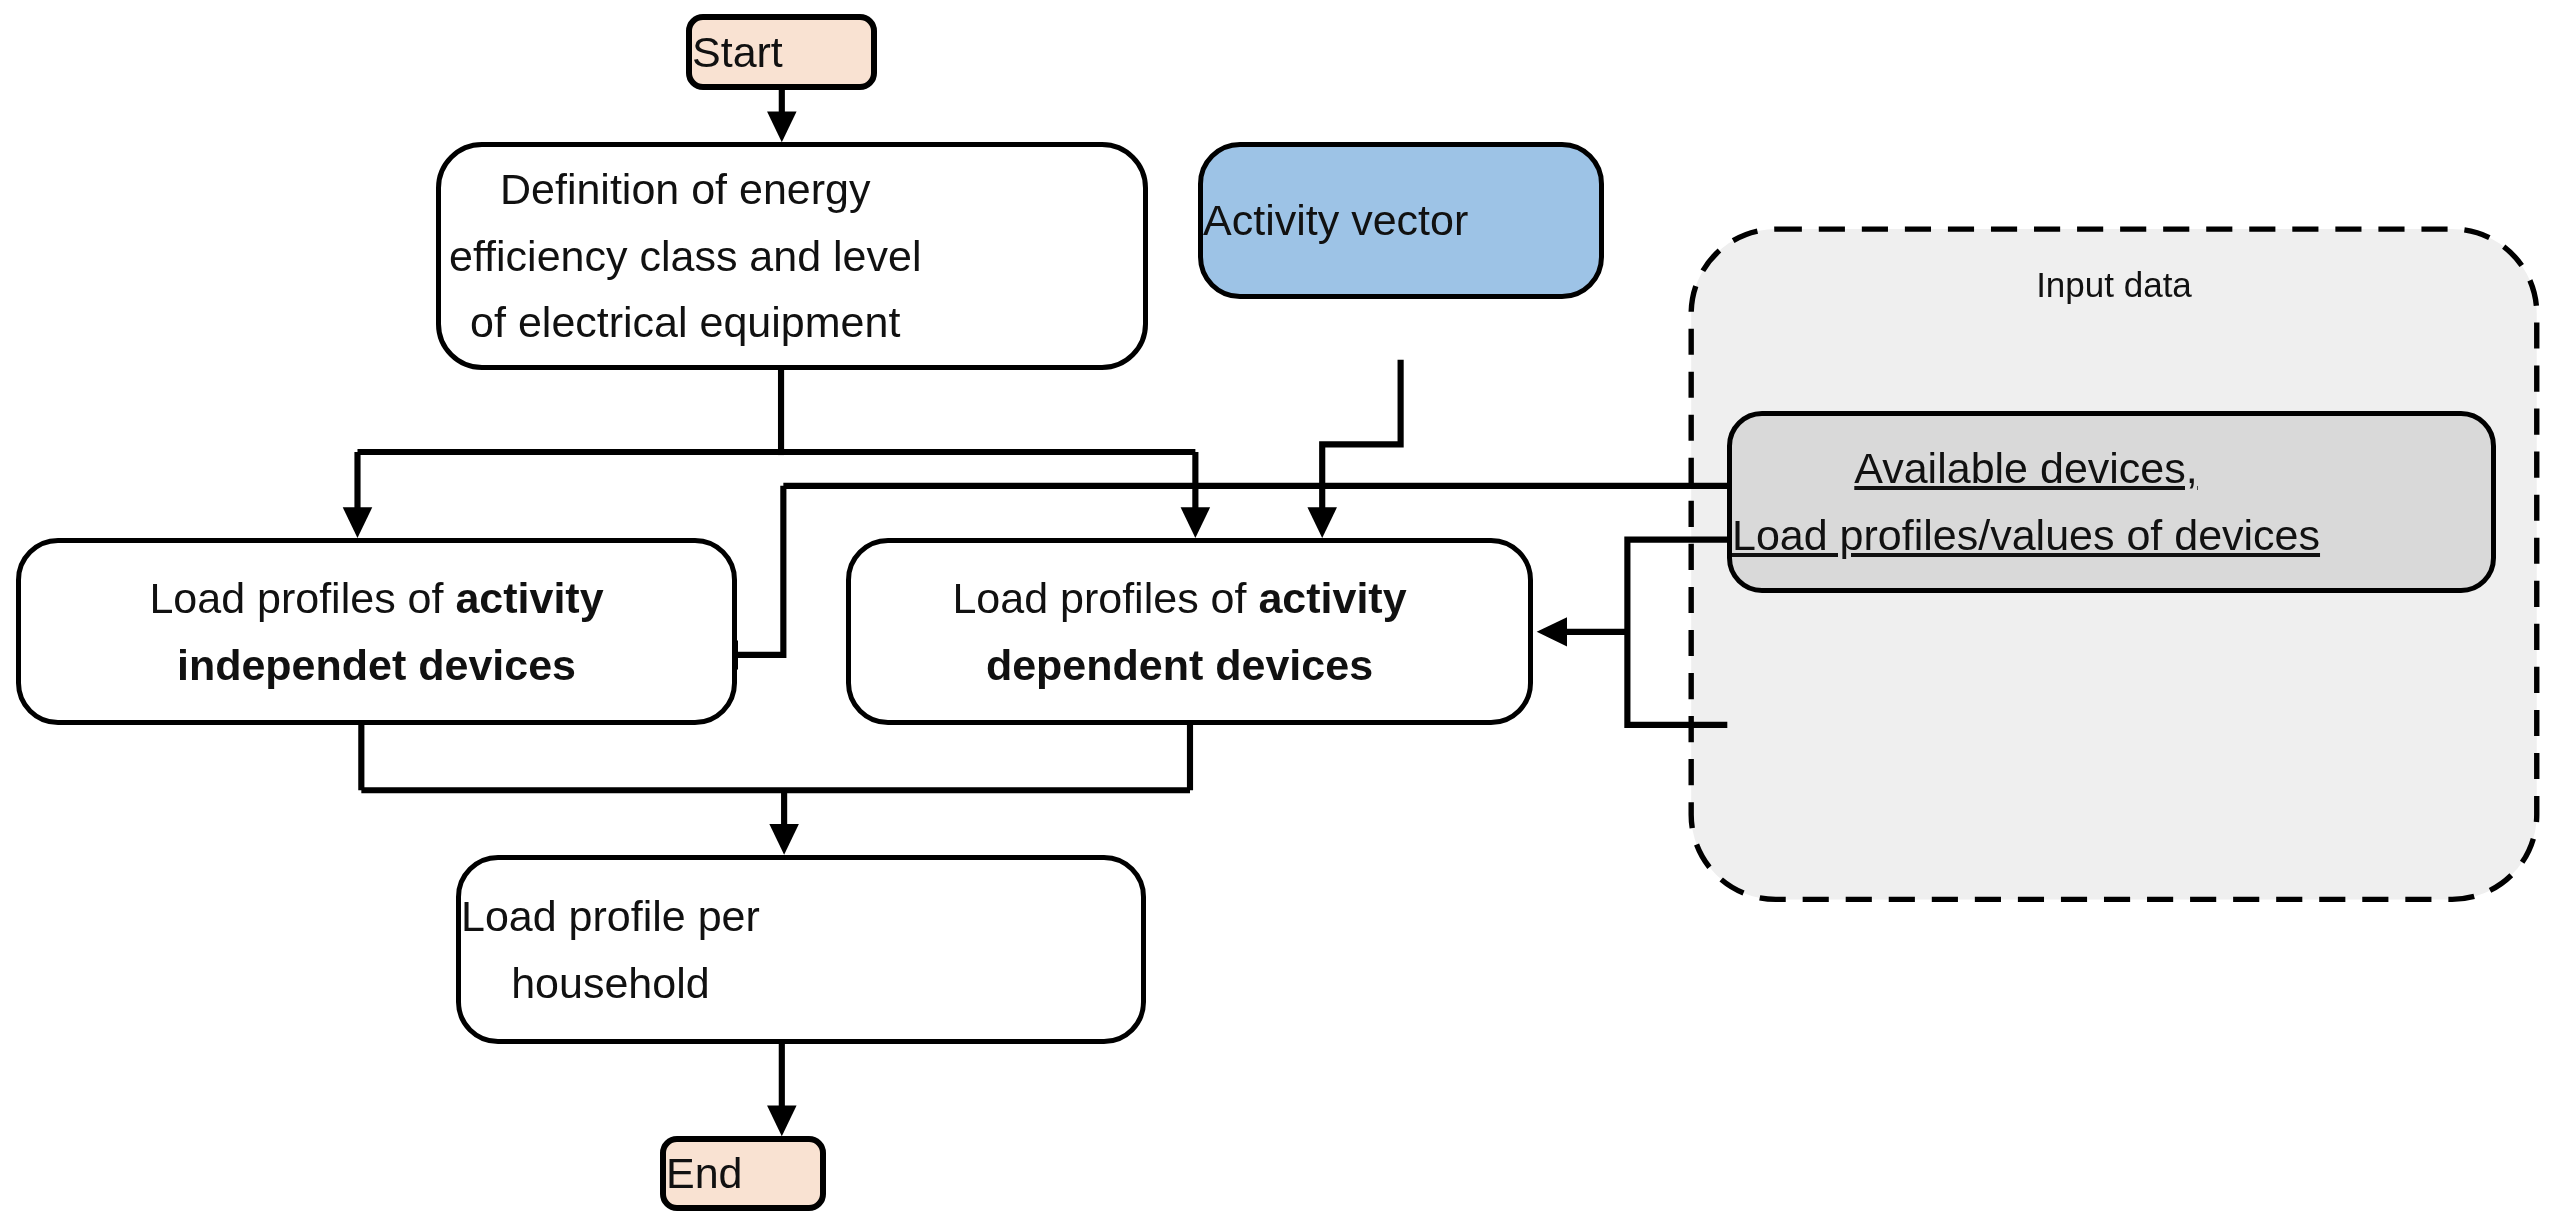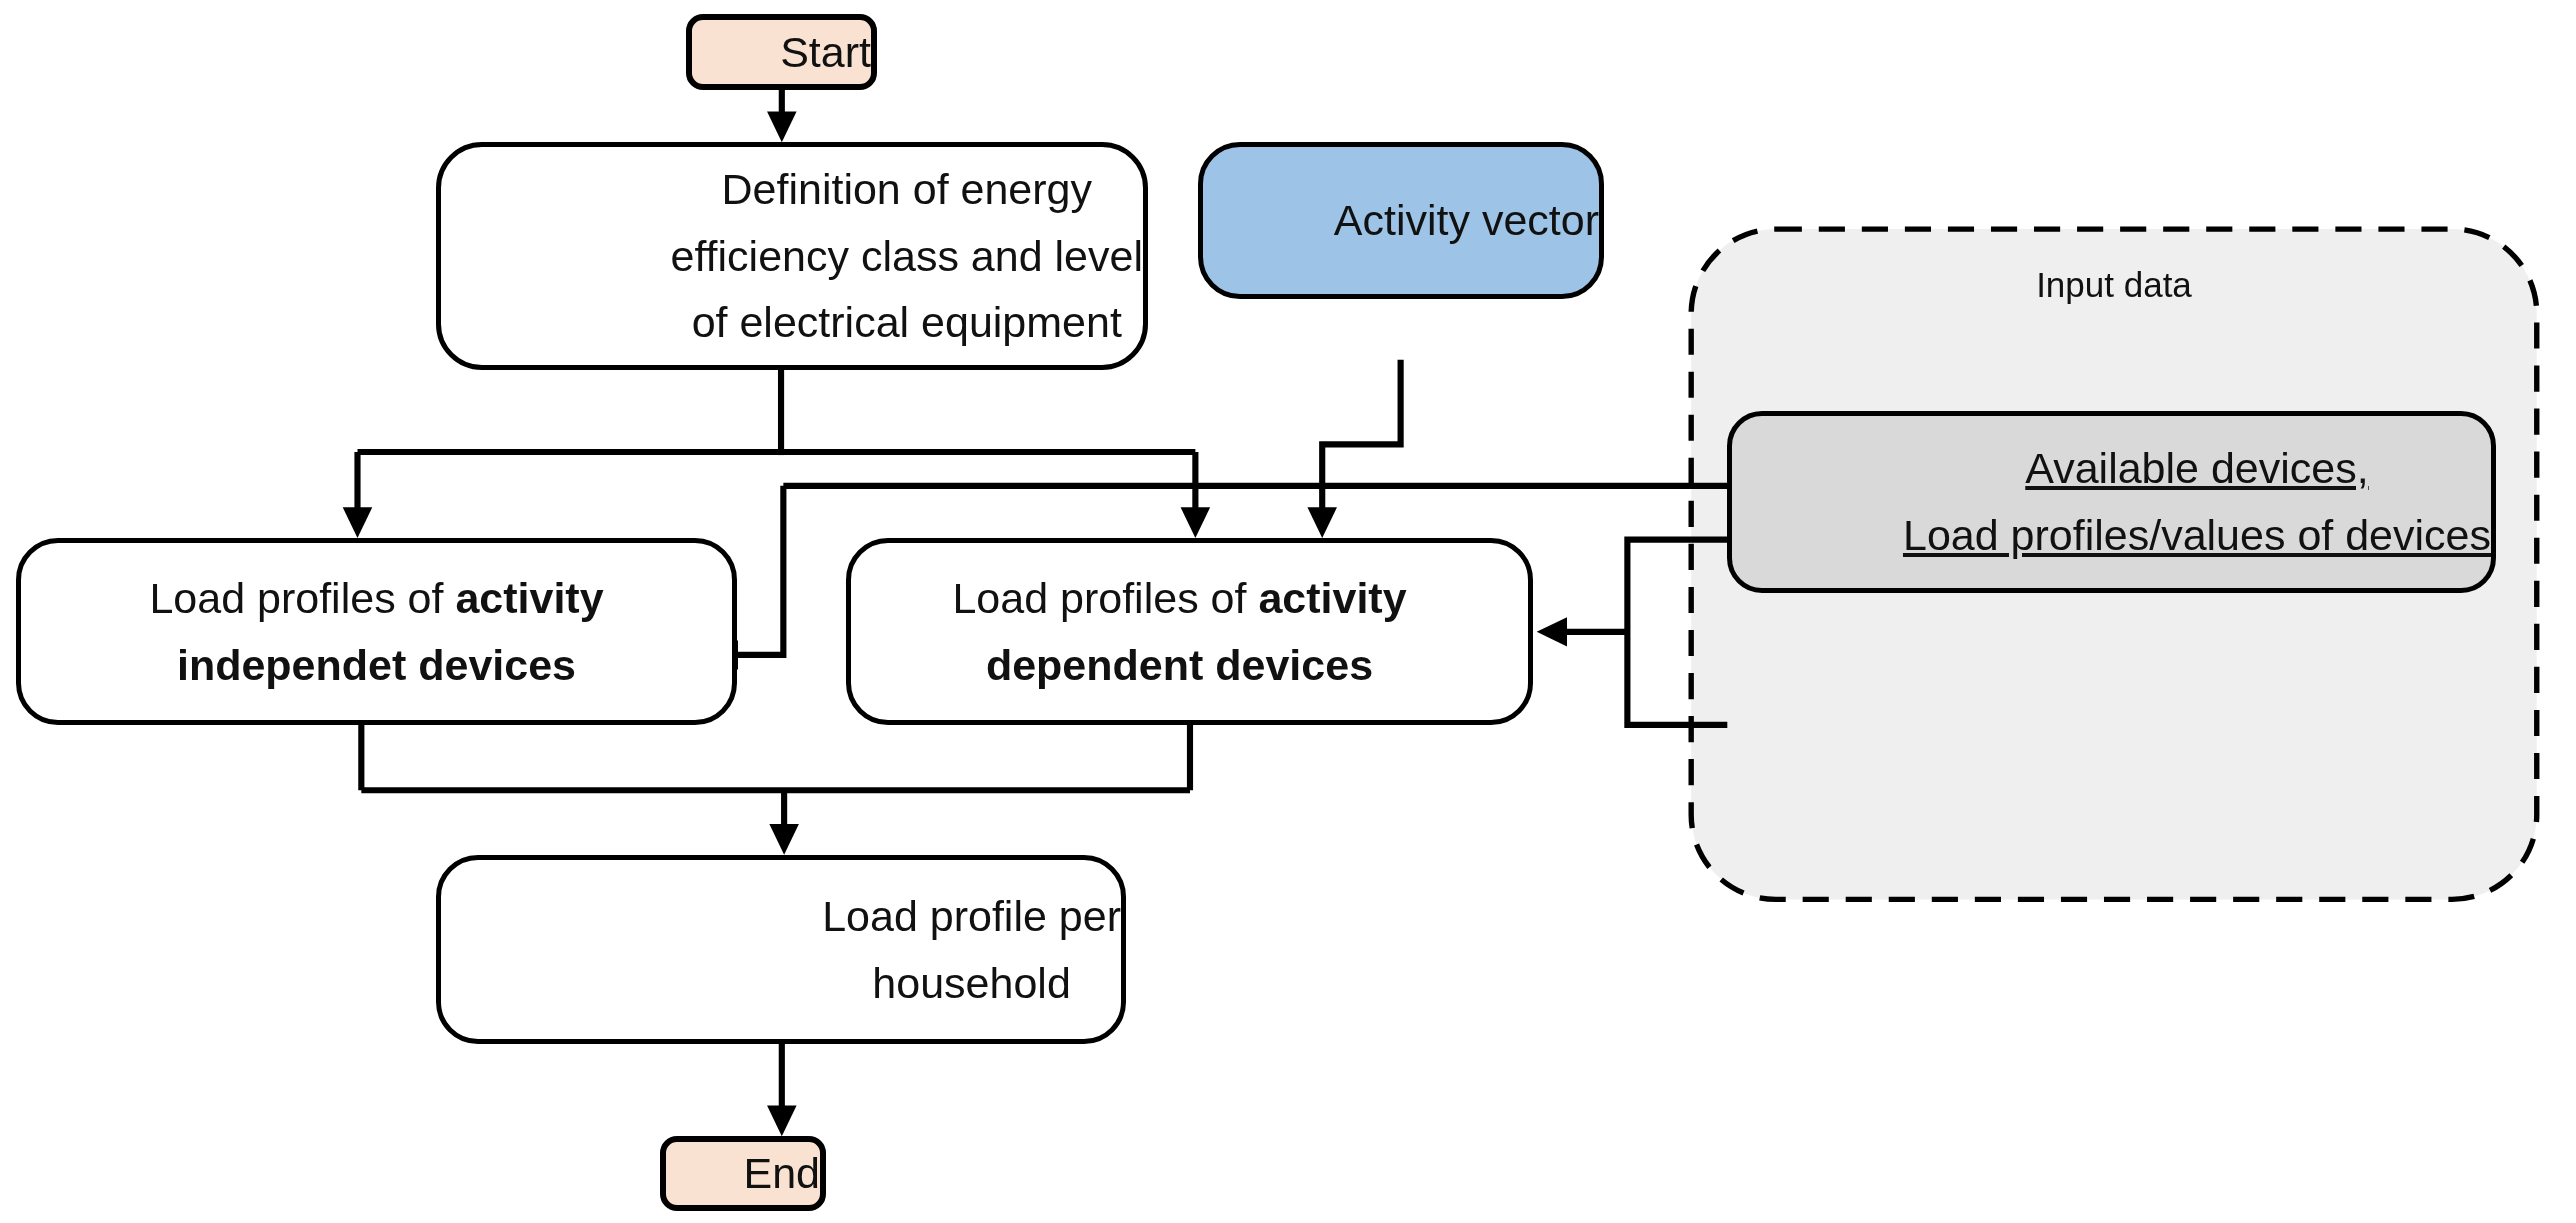--- a/index.html
+++ b/index.html
@@ -11,21 +11,21 @@
     font-family: "Liberation Sans", "DejaVu Sans", sans-serif;
     overflow: hidden;
   }
   .wires { position: absolute; left: 0; top: 0; width: 2576px; height: 1223px; }
   .node {
     position: absolute;
     box-sizing: border-box;
     border: 5.4px solid #000000;
     display: flex;
     align-items: center;
-    justify-content: flex-end;
+    justify-content: flex-start;
     text-align: center;
     color: #111111;
     font-size: 43px;
     line-height: 1.55;
   }
   .node .txt { white-space: pre-line; }
   .terminal { background: #F9E2D2; border-radius: 17px; border-width: 6.1px; }
   .process  { background: #ffffff; border-radius: 42px; }
   .data-blue { background: #9DC3E6; border-radius: 42px; }
   .gray-box  { background: #D9D9D9; border-radius: 35px; }
@@ -93,21 +93,21 @@
 
 
   <div class="node process mixed" style="left:16px; top:538px; width:721px; height:187px;">
     <span><span>Load profiles of </span><span class="bold-part">activity independet devices</span></span>
   </div>
 
   <div class="node process mixed" style="left:846px; top:538px; width:687px; height:187px;padding-left:8px;">
     <span><span>Load profiles of </span><span class="bold-part">activity dependent devices</span></span>
   </div>
 
-  <div class="node process" style="left:436px; top:855px; width:690px; height:189px;">
+  <div class="node process" style="left:456px; top:855px; width:690px; height:189px;">
     <span class="txt">Load profile per
 household</span>
   </div>
 
   <div class="node terminal" style="left:660px; top:1136px; width:166px; height:75px;">
     <span class="txt">End</span>
   </div>
 
 </div>
 

